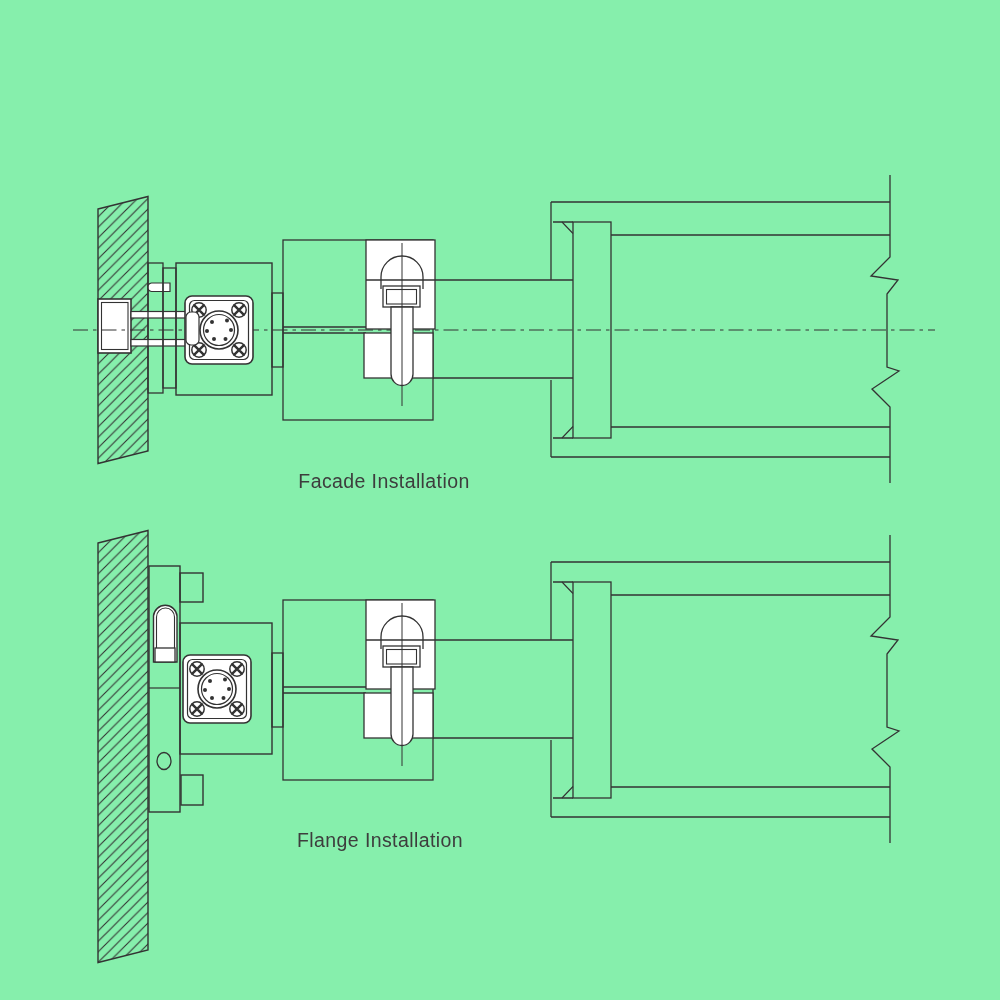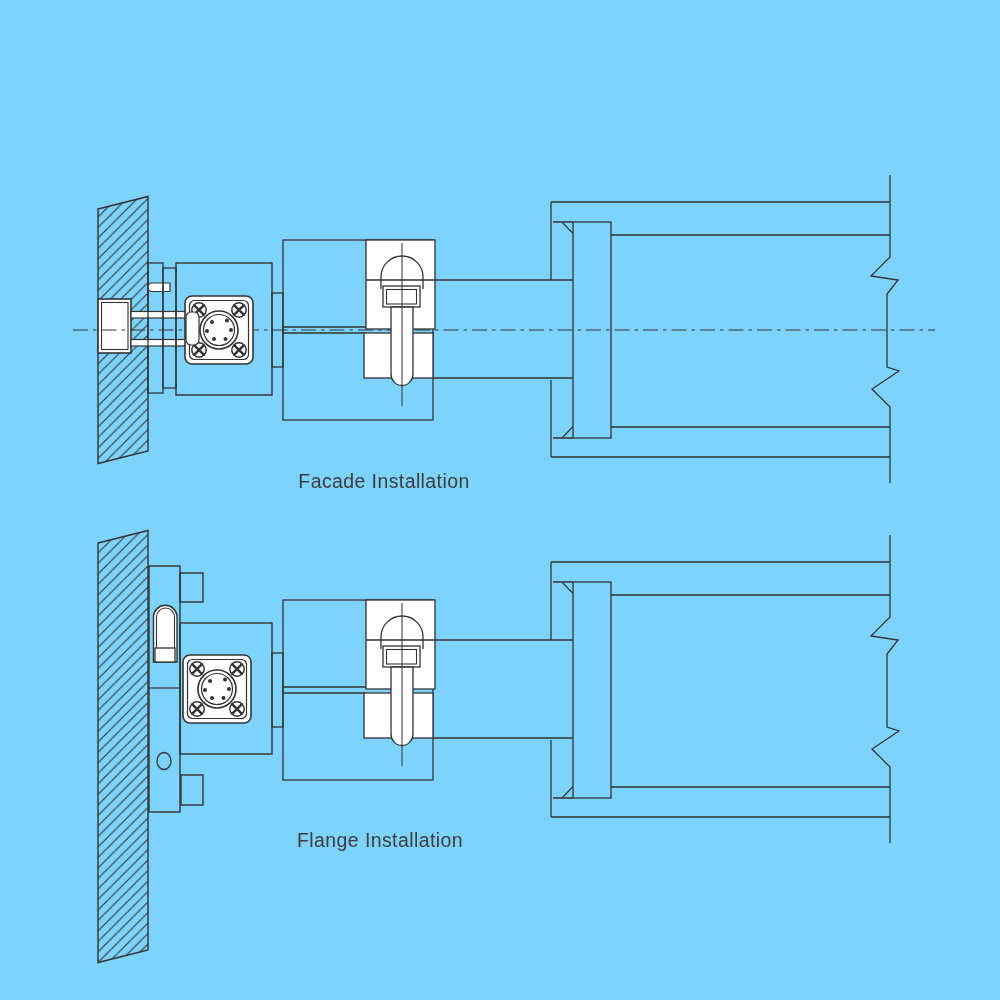--- a/index.html
+++ b/index.html
@@ -1,16 +1,16 @@
 <!DOCTYPE html>
 <html><head>
 <meta charset="utf-8">
 <style>
   html,body{margin:0;padding:0;background:#ffffff;}
-  .stage{position:relative;width:1000px;height:1000px;background:#7dd3fc;overflow:hidden;}
+  .stage{position:relative;width:1000px;height:1000px;background:#86efac;overflow:hidden;}
   svg{display:block;}
   text.caption{
     font-family:"Liberation Sans","DejaVu Sans",sans-serif;
     font-size:19.5px;
     letter-spacing:0.4px;
     fill:#3d3d3d;
   }
 </style>
 </head>
 <body>

